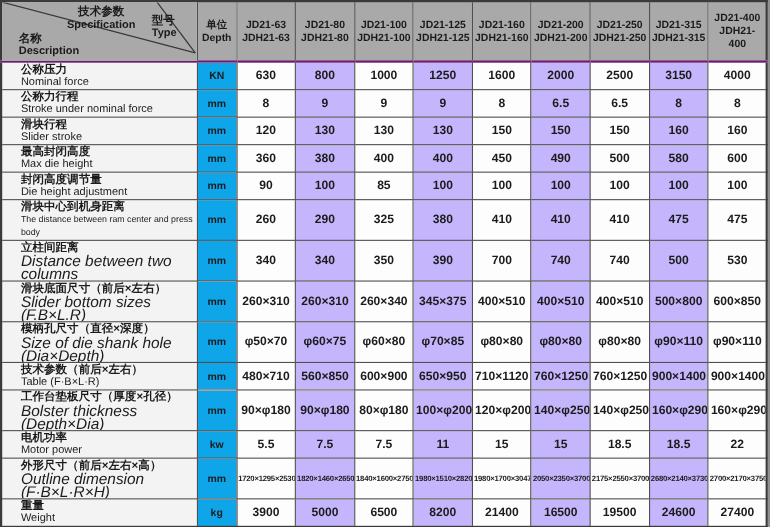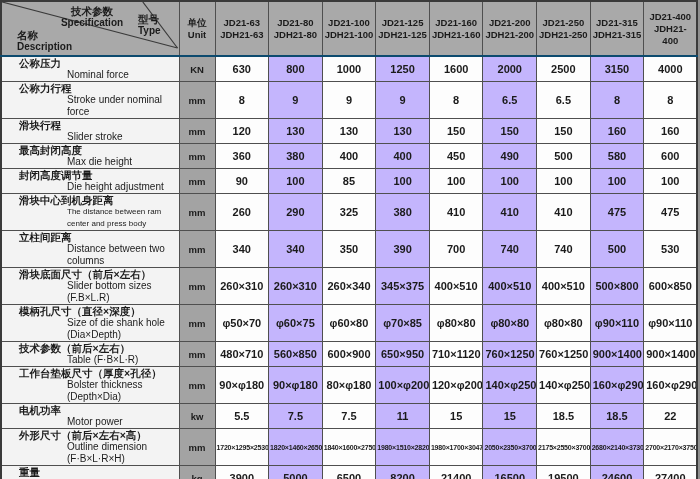--- a/index.html
+++ b/index.html
@@ -24,45 +24,45 @@
   }
   th, td {
     border:1px solid #4f4f4f;
     padding:0 2px;
     overflow:hidden;
     color:#1b1b1b;
   }
   thead tr { height:55px; }
   thead th {
     background:#a9a9a9;
-    border-bottom:2px solid #0c4a6e;
+    border-bottom:2px solid #701a75;
     font-weight:bold;
     text-align:center;
     vertical-align:middle;
   }
   th.corner { position:relative; padding:0; }
   th.corner svg { position:absolute; top:0; left:0; width:100%; height:100%; }
   .corner .blk { position:absolute; line-height:11px; font-size:10px; }
   .corner .blk .zh { font-size:10.5px; }
   .blk-spec { top:4px; left:42px; width:96px; text-align:center; }
   .blk-type { top:12px; left:136px; width:42px; text-align:left; }
   .blk-desc { top:28px; left:15px; text-align:left; }
   th.unit-h, th.model-h { font-size:9.5px; line-height:12px; }
   tbody td { vertical-align:middle; }
   td.label {
     background:#f3f3f3;
     padding-left:17px;
     text-align:left;
   }
   td.label .zh { font-size:10.5px; font-weight:bold; line-height:12px; }
-  td.label .en { font-size:10px; line-height:12px;margin-left:48px; }
-  td.label .en.mid { font-size:10px; }
+  td.label .en { font-size:10px; line-height:12px; }
+  td.label .en.mid { font-size:14px;font-style:italic; }
   td.label .en.tiny { font-size:8px; }
   td.unit {
-    background:#a3a3a3;
+    background:#0ea5e9;
     text-align:center;
     font-size:9.5px;
     font-weight:600;
   }
   td.val {
     background:#fdfdfd;
     text-align:center;
     font-size:11px;
     font-weight:600;
   }
@@ -94,21 +94,21 @@
             <span class="zh">型号</span><br>
             <span>Type</span>
           </span>
           <span class="blk blk-desc">
             <span class="zh">名称</span><br>
             <span>Description</span>
           </span>
         </th>
         <th class="unit-h">
           <span>单位</span><br>
-          <span>Unit</span>
+          <span>Depth</span>
         </th>
 
       <th class="model-h">
             <div>JD21-63</div>
             <div>JDH21-63</div>
           </th>
           <th class="model-h">
             <div>JD21-80</div>
             <div>JDH21-80</div>
           </th>

